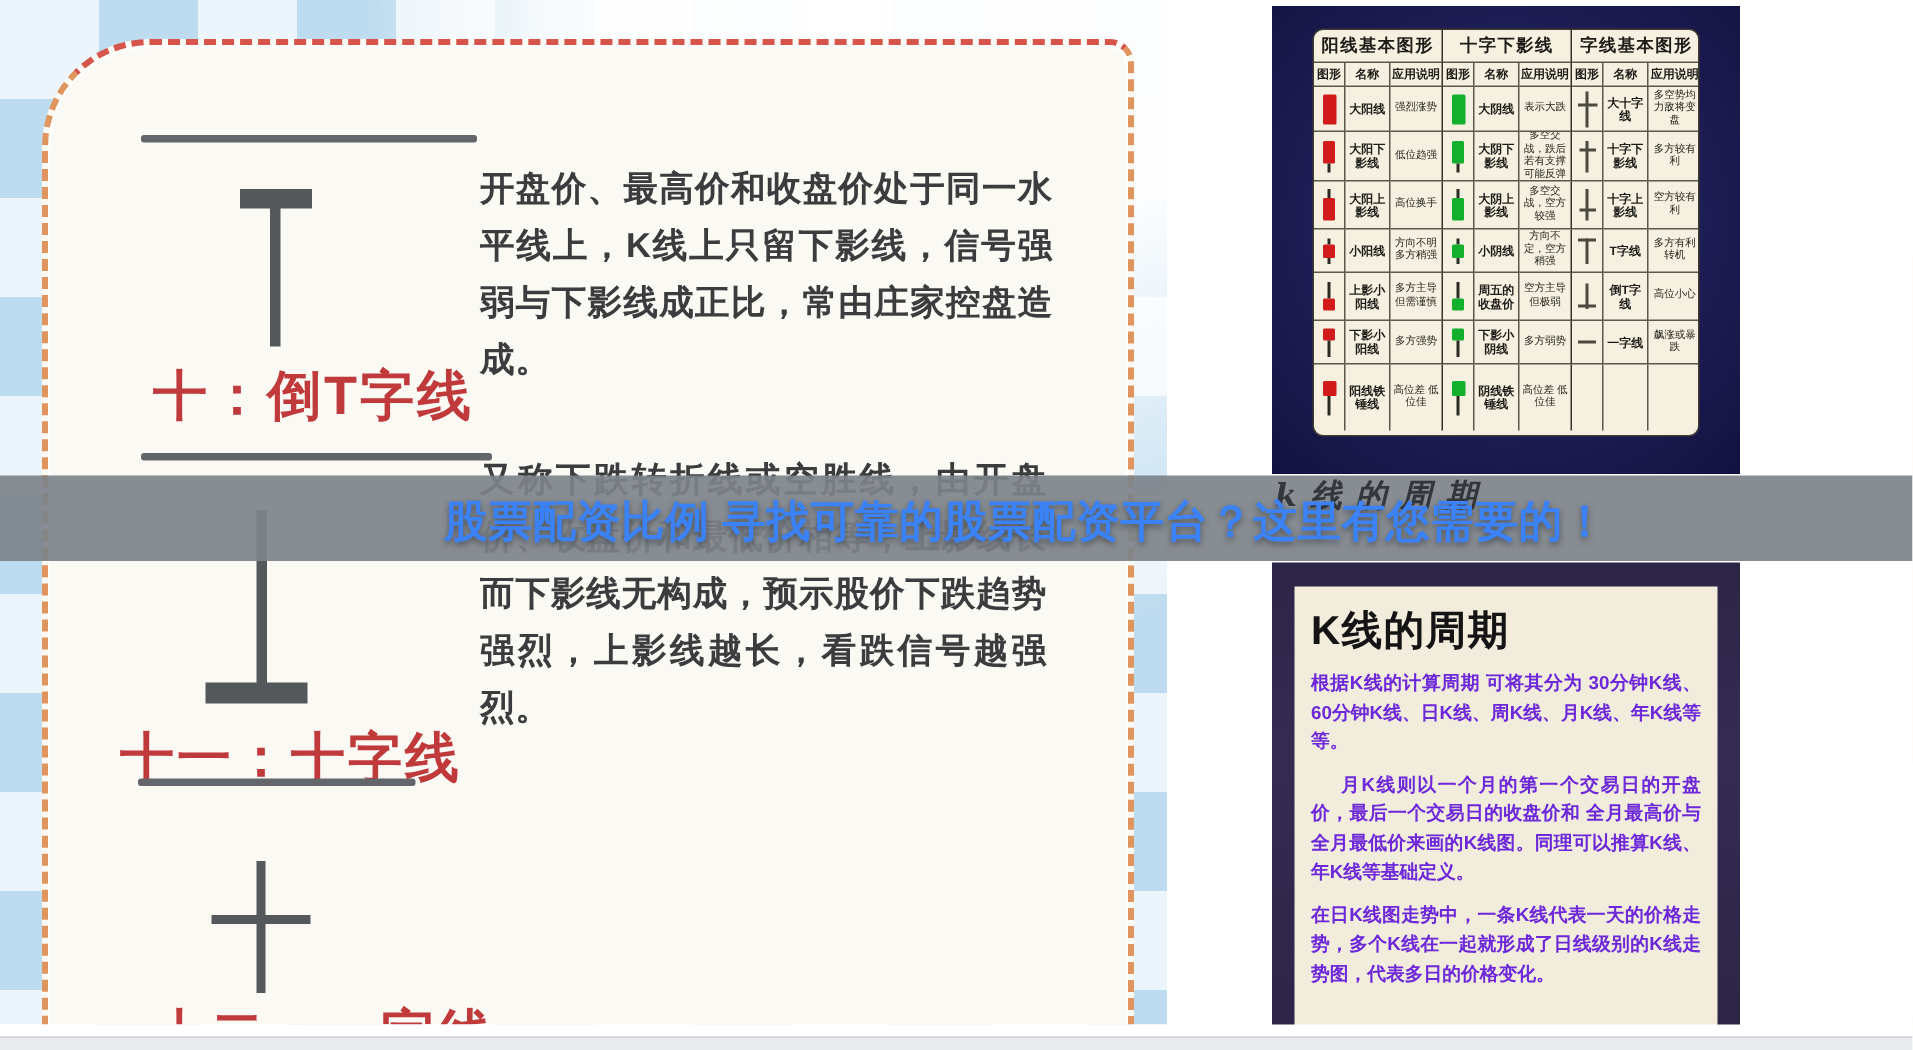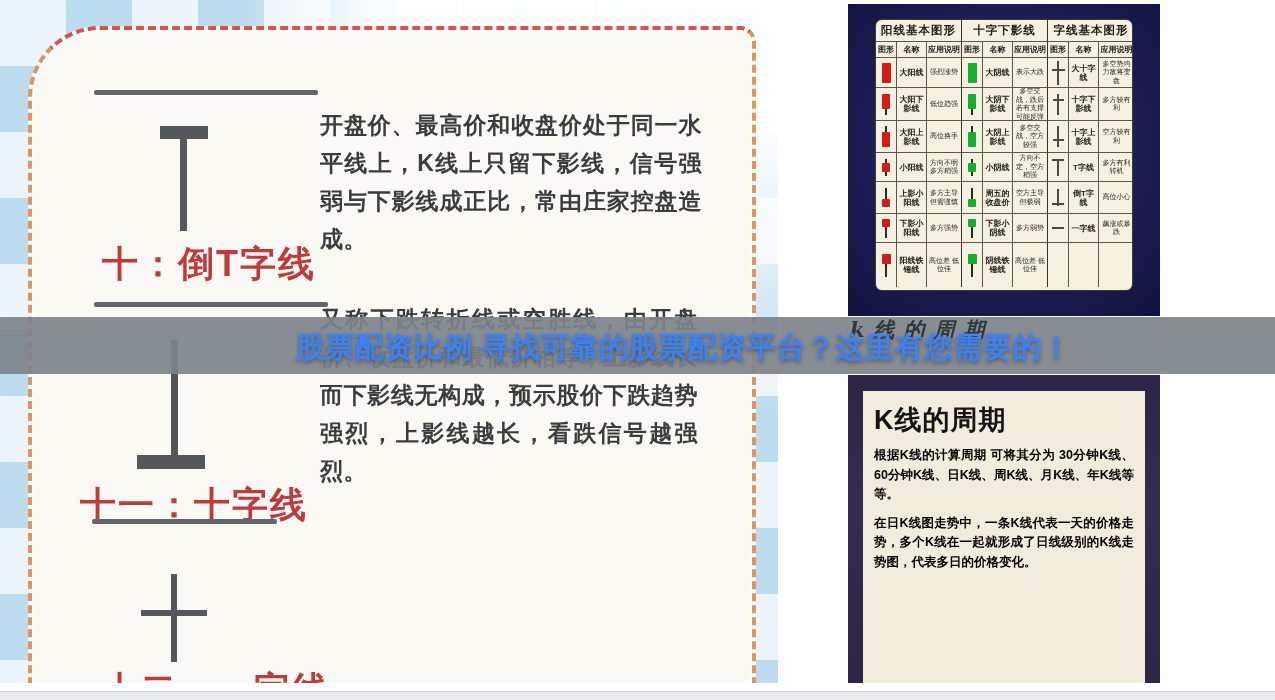--- a/index.html
+++ b/index.html
@@ -109,21 +109,21 @@
   .cycle-image {
     position:absolute; left:848px; top:375px; width:312px; height:316px; z-index:2;
     background:linear-gradient(180deg,#2c2547 0%, #352c52 40%, #2c2547 100%);
     overflow:hidden;
   }
   .cycle-sheet {
     position:absolute; left:15px; top:16px; width:282px; height:330px;
     background:#f1ecdb; padding:9px 11px;
   }
   .cycle-title { font-size:27px; font-weight:900; color:#141414; letter-spacing:1px; margin:2px 0 8px 0; }
-  .cycle-sheet p { font-size:12.5px; font-weight:700; color:#000000; line-height:19.5px; margin-bottom:9px; text-align:justify; }
+  .cycle-sheet p { font-size:12.5px; font-weight:700; color:#6d28d9; line-height:19.5px; margin-bottom:9px; text-align:justify; }
   .cycle-sheet p.ind { text-indent:1.6em; }
 
   
   .page-bottom-strip { position:absolute; left:0; top:683px; width:1275px; height:17px; background:#ffffff; z-index:3; }
   .page-bottom-bar { position:absolute; left:0; top:8px; width:1275px; height:9px;
     background:#e8eaee; border-top:1px solid #cdd1d6; }
 </style>
 </head>
 <body>
 
@@ -332,20 +332,21 @@
 
 <div class="overlay-banner"></div>
 <div class="hand-caption">k线的周期</div>
 <div class="article-title">股票配资比例 寻找可靠的股票配资平台？这里有您需要的！</div>
 
 <div class="cycle-image">
   <div class="cycle-sheet">
     <div class="cycle-title">K线的周期</div>
     <div id="cycle-paras">
         <p>根据K线的计算周期 可将其分为 30分钟K线、60分钟K线、日K线、周K线、月K线、年K线等等。</p>
+        <p class="ind">月K线则以一个月的第一个交易日的开盘价，最后一个交易日的收盘价和 全月最高价与全月最低价来画的K线图。同理可以推算K线、年K线等基础定义。</p>
         <p>在日K线图走势中，一条K线代表一天的价格走势，多个K线在一起就形成了日线级别的K线走势图，代表多日的价格变化。</p>
       </div>
   </div>
 </div>
 
 <div class="page-bottom-strip">
   <div class="page-bottom-bar"></div>
 </div>
 
 </body></html>

